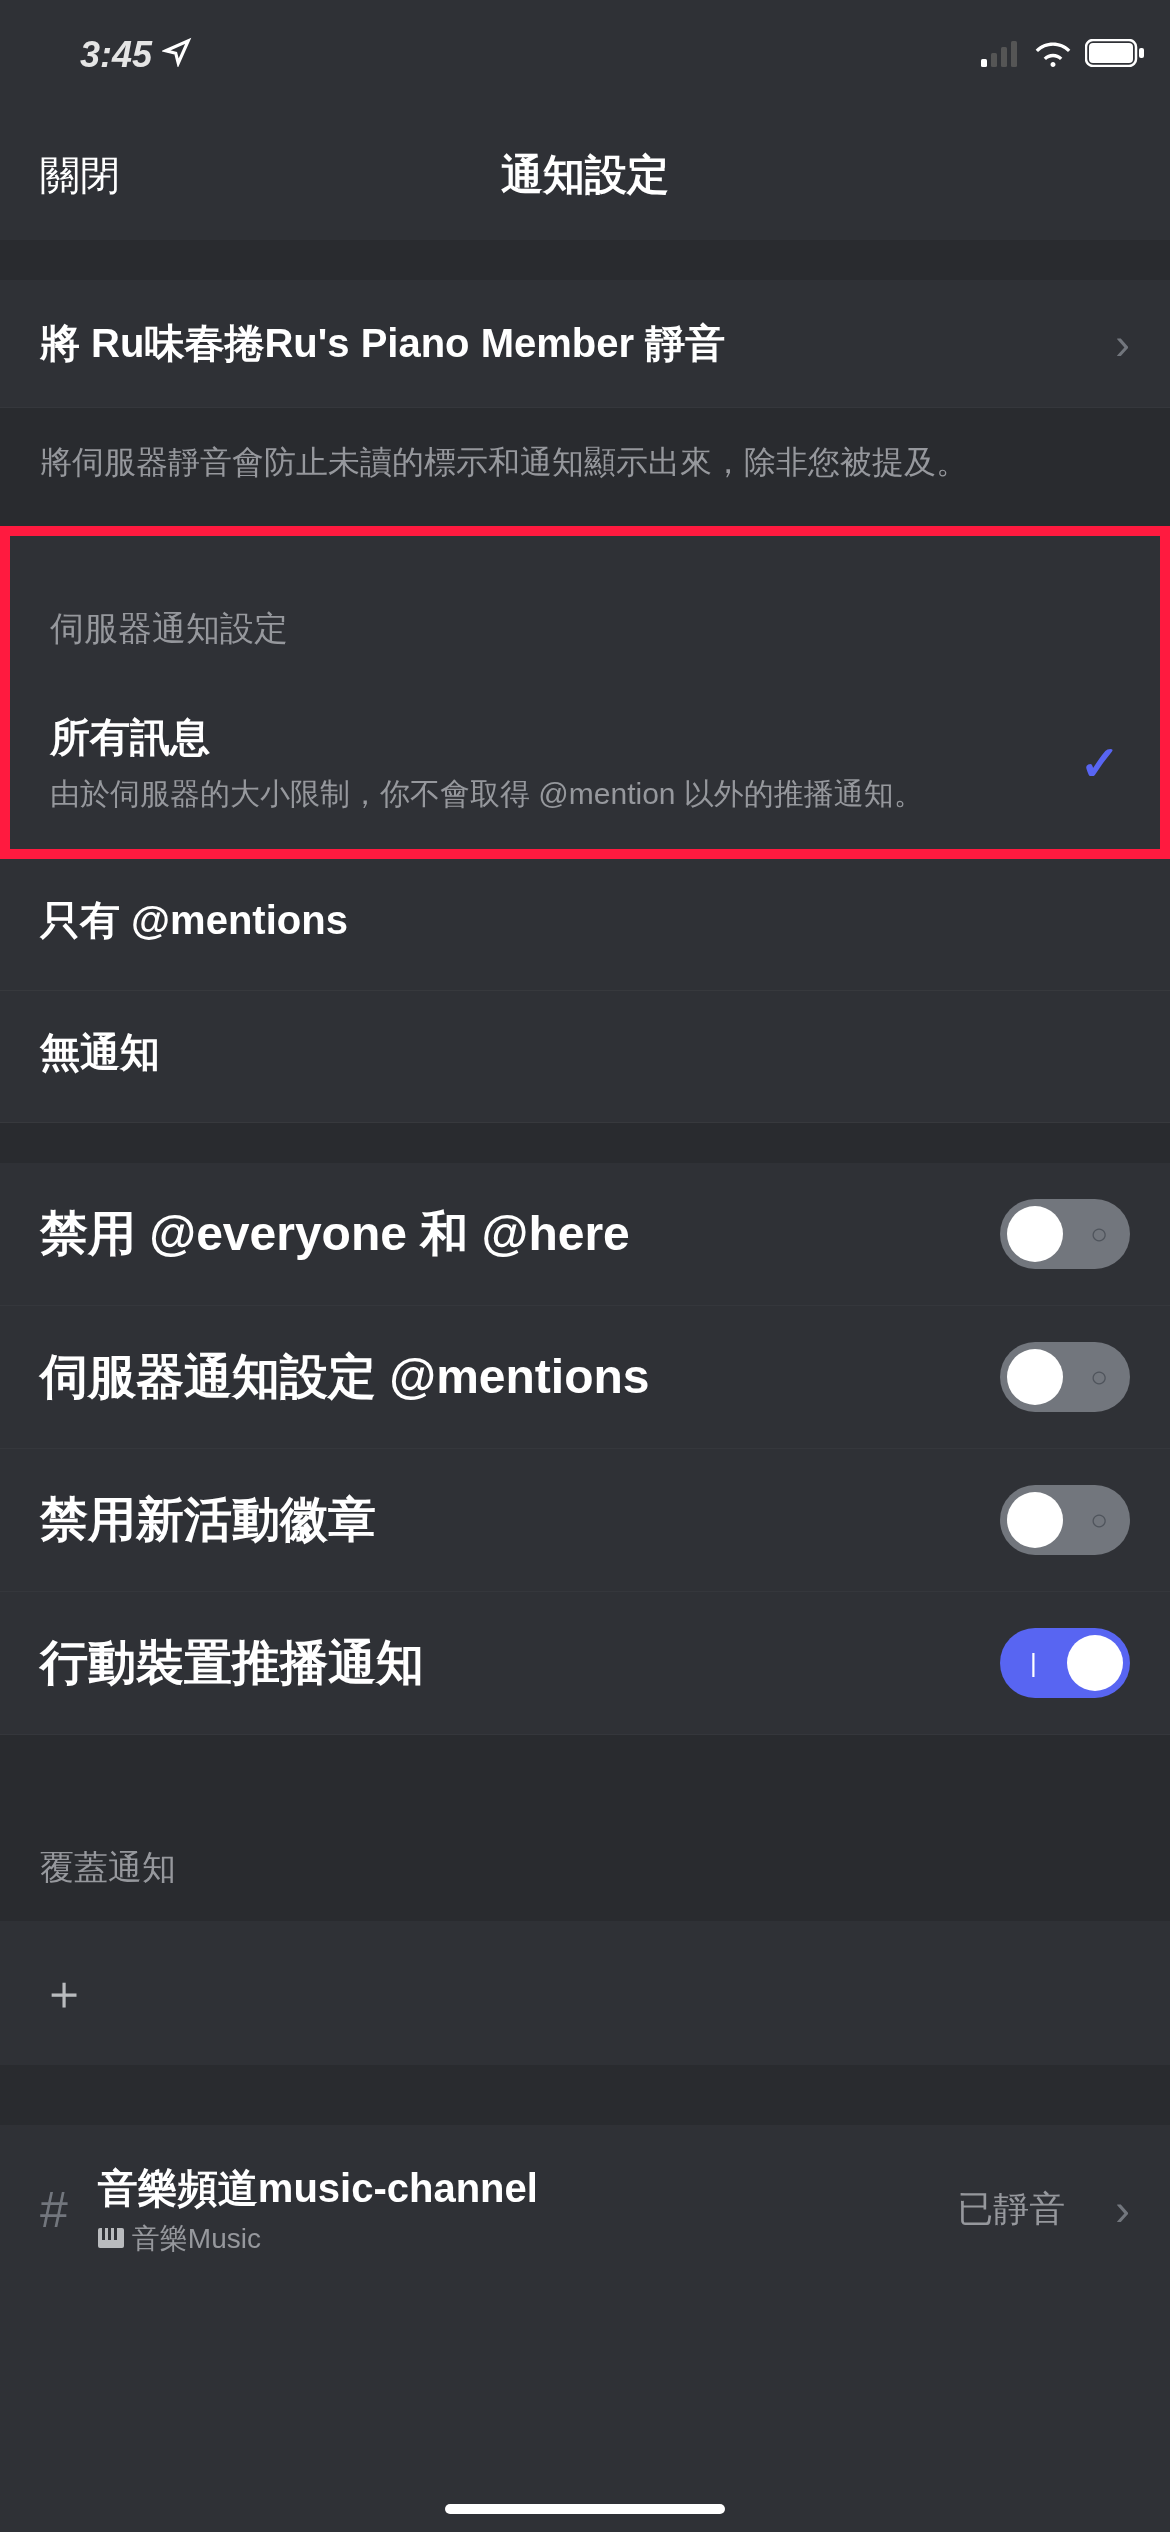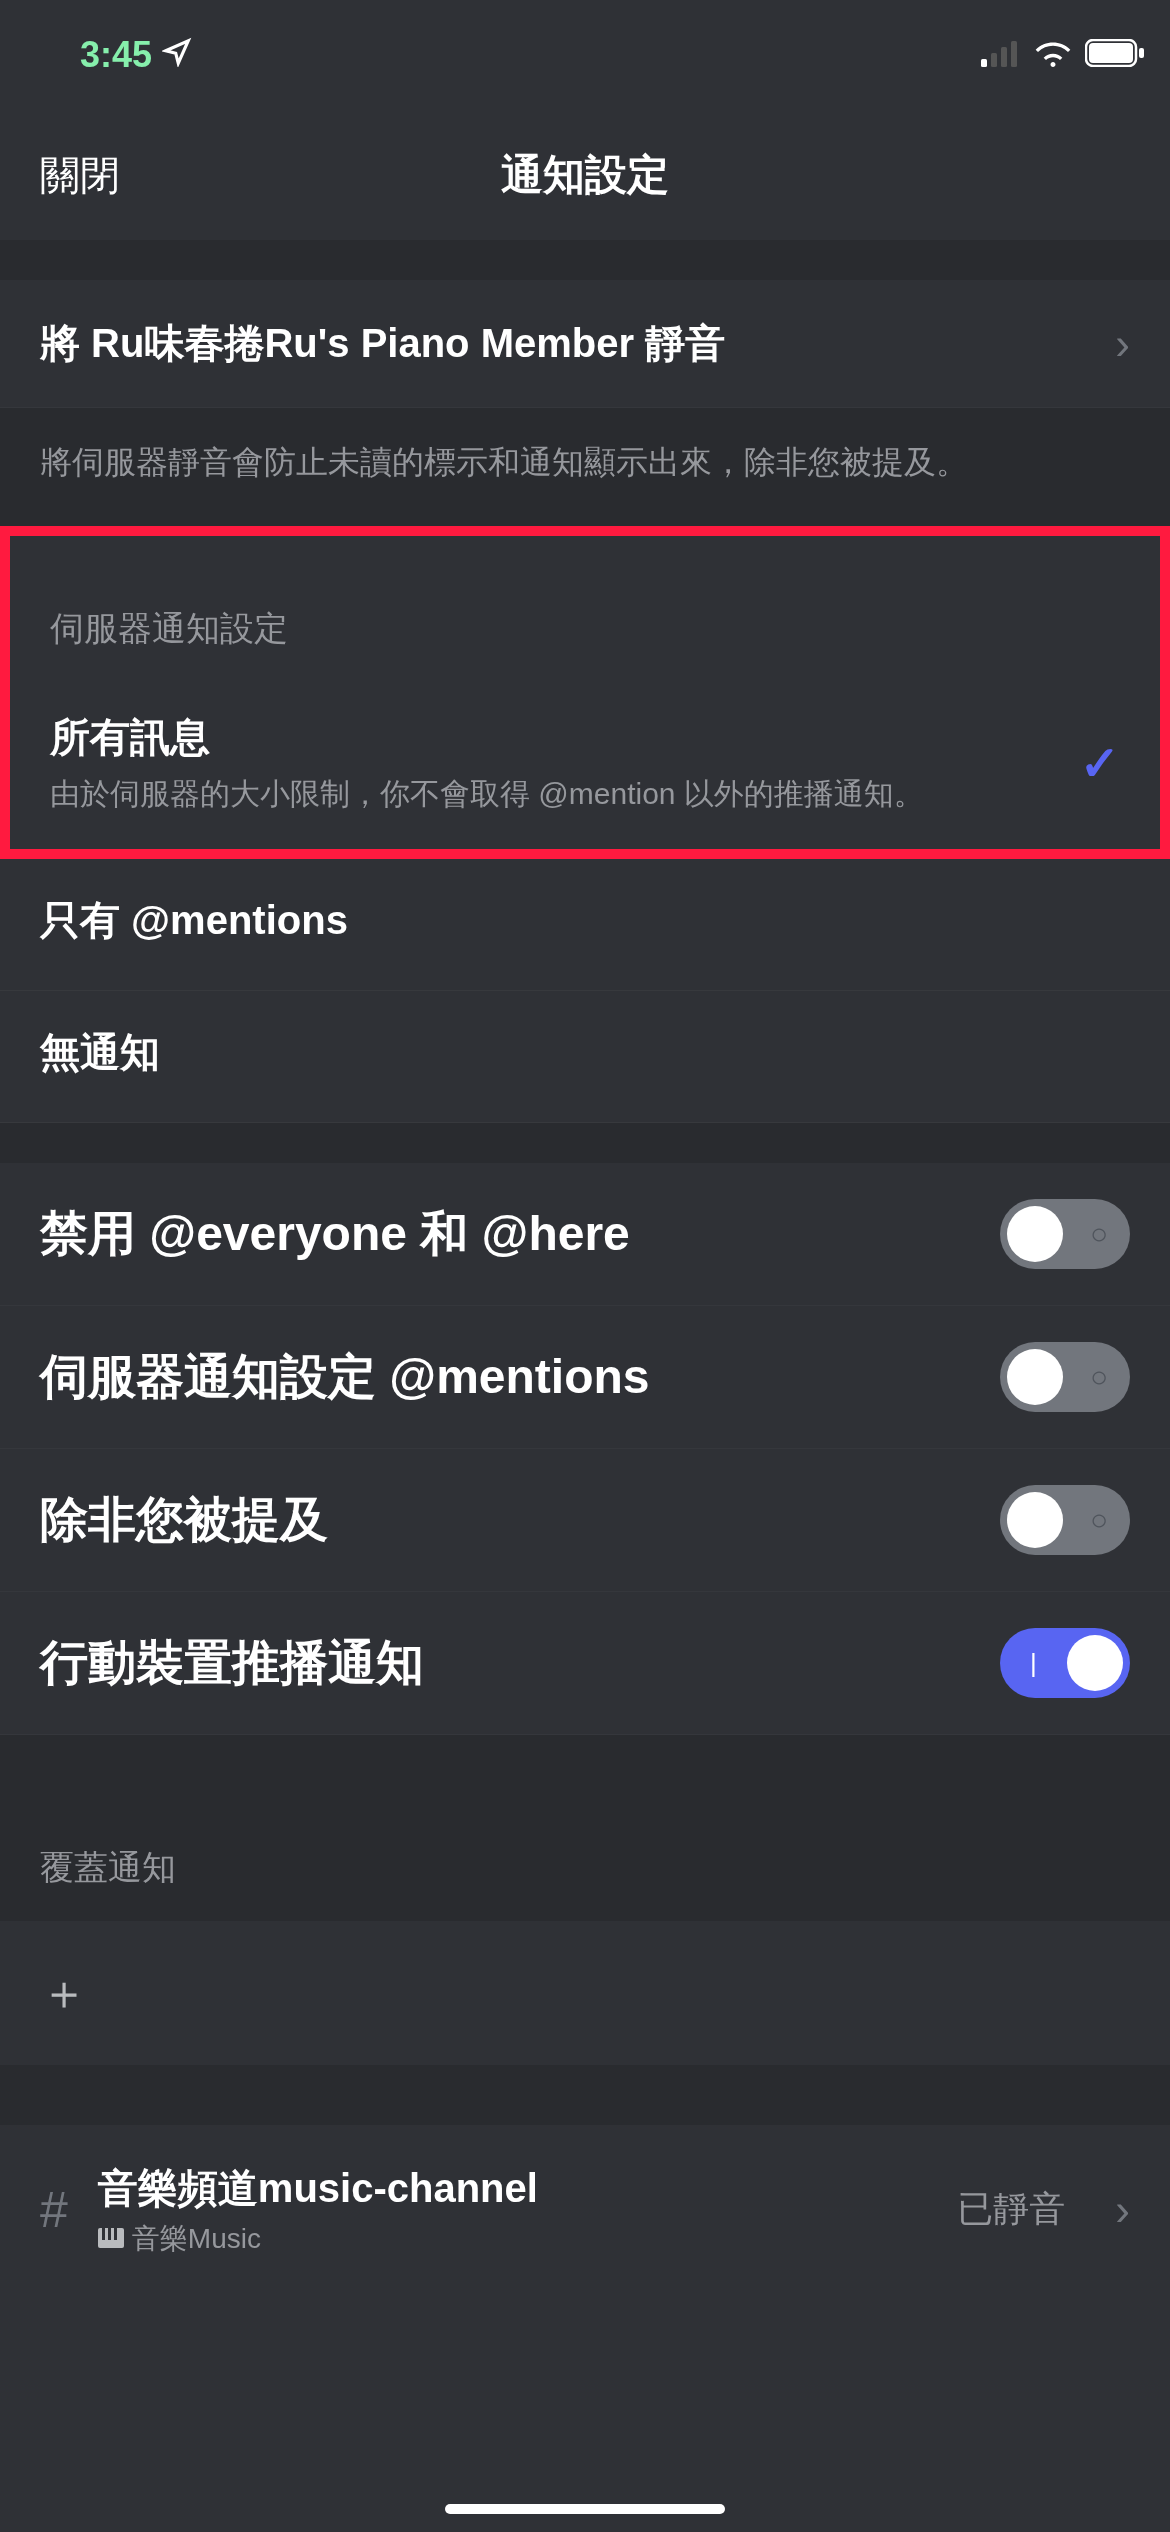--- a/index.html
+++ b/index.html
@@ -13,23 +13,24 @@
     position: relative;
   }
   
   
   .status-bar {
     height: 110px;
     display: flex;
     justify-content: space-between;
     align-items: center;
     padding: 0 25px 0 80px;
-    color: #86efac;
+    color: #e5e5e5;
     font-size: 36px;
     font-weight: 600;
+    font-style: italic;
   }
   .status-left { display: flex; align-items: center; gap: 10px; }
   .status-right { display: flex; align-items: center; gap: 12px; }
   .loc-icon { display: inline-block; }
   
   
   .nav-header {
     height: 130px;
     display: flex;
     align-items: center;
@@ -313,21 +314,21 @@
 </div>
 
 <div class="toggle-row">
   <div class="toggle-label">伺服器通知設定 @mentions</div>
   <div class="toggle off">
       <div class="toggle-knob"></div>
     </div>
 </div>
 
 <div class="toggle-row">
-  <div class="toggle-label">除非您被提及</div>
+  <div class="toggle-label">禁用新活動徽章</div>
   <div class="toggle off">
       <div class="toggle-knob"></div>
     </div>
 </div>
 
 <div class="toggle-row">
   <div class="toggle-label">行動裝置推播通知</div>
   <div class="toggle on">
       <div class="toggle-knob"></div>
     </div>

